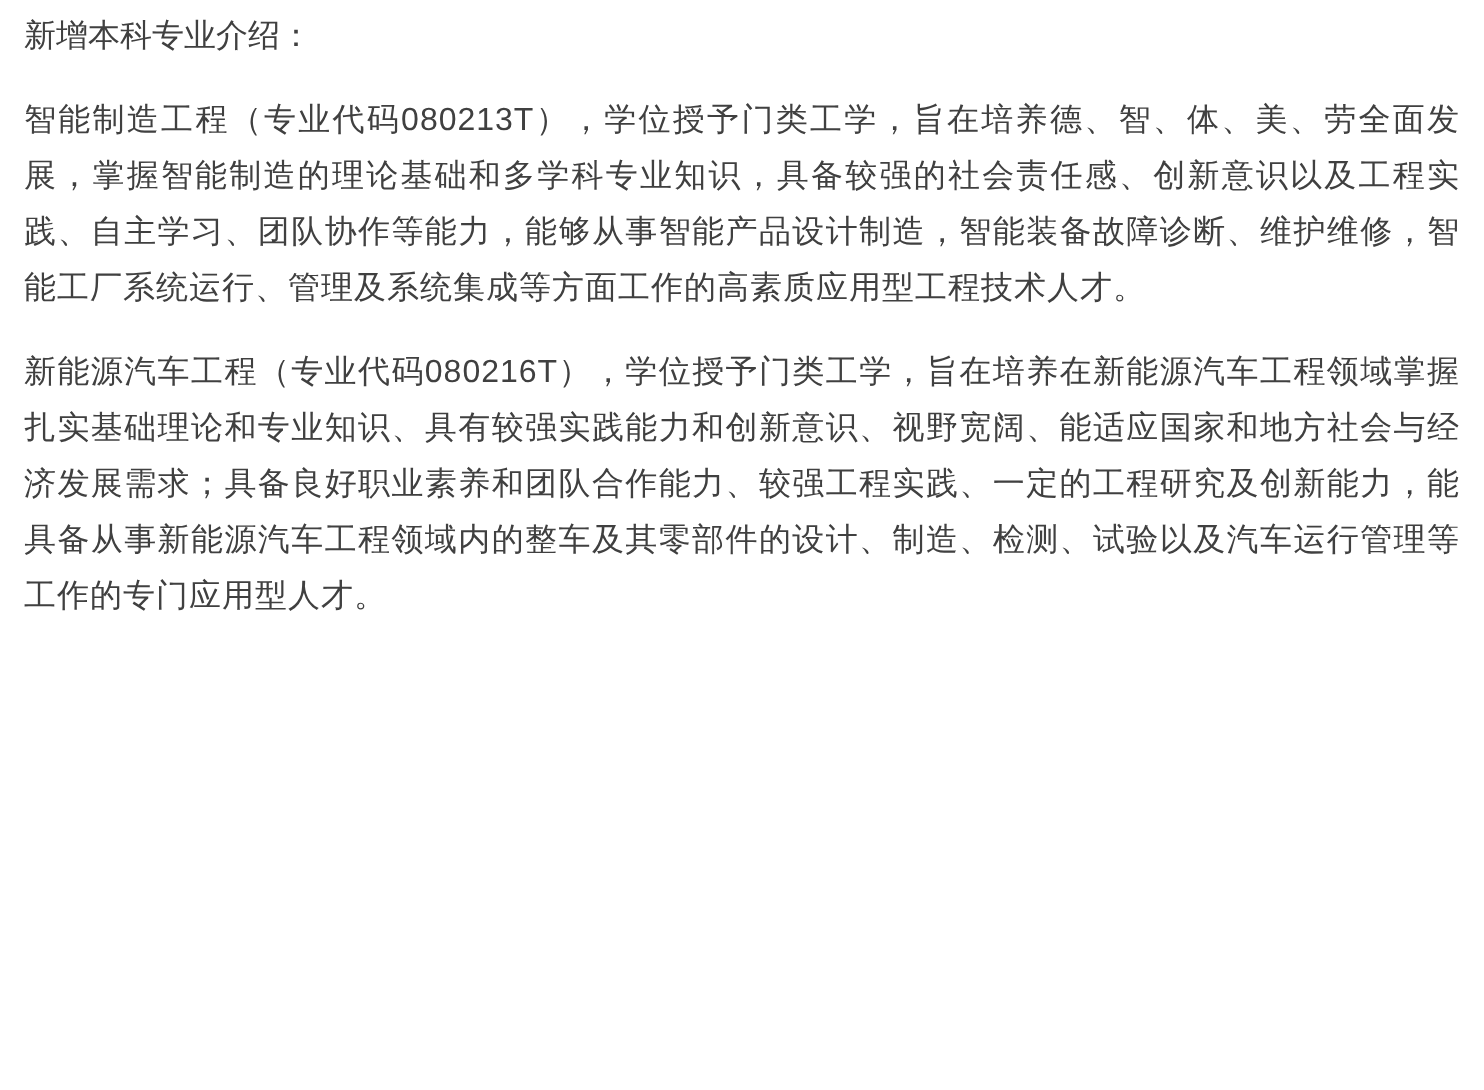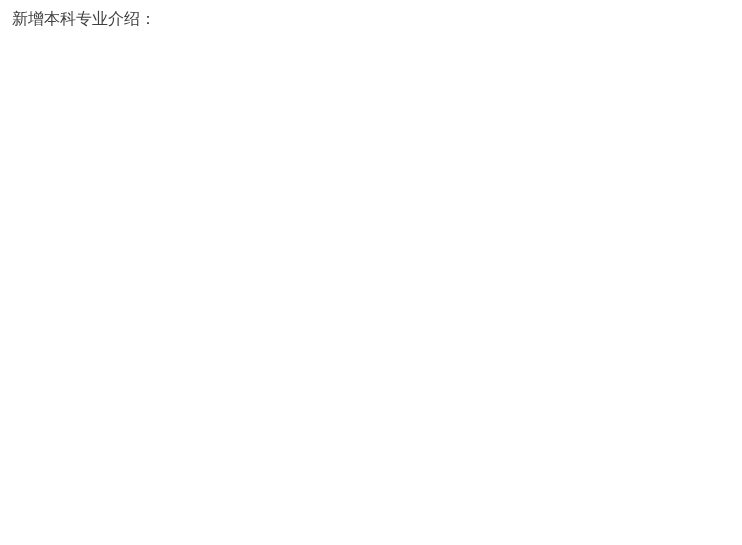--- a/index.html
+++ b/index.html
@@ -35,14 +35,16 @@
     margin-bottom: 0;
   }
 </style>
 </head>
 <body>
 
 <div class="doc-page">
   <p class="doc-heading">新增本科专业介绍：</p>
 
 
+  <p class="doc-para">智能制造工程（专业代码080213T），学位授予门类工学，旨在培养德、智、体、美、劳全面发展，掌握智能制造的理论基础和多学科专业知识，具备较强的社会责任感、创新意识以及工程实践、自主学习、团队协作等能力，能够从事智能产品设计制造，智能装备故障诊断、维护维修，智能工厂系统运行、管理及系统集成等方面工作的高素质应用型工程技术人才。</p>
 
+  <p class="doc-para">新能源汽车工程（专业代码080216T），学位授予门类工学，旨在培养在新能源汽车工程领域掌握扎实基础理论和专业知识、具有较强实践能力和创新意识、视野宽阔、能适应国家和地方社会与经济发展需求；具备良好职业素养和团队合作能力、较强工程实践、一定的工程研究及创新能力，能具备从事新能源汽车工程领域内的整车及其零部件的设计、制造、检测、试验以及汽车运行管理等工作的专门应用型人才。</p>
 </div>
 
 </body></html>

